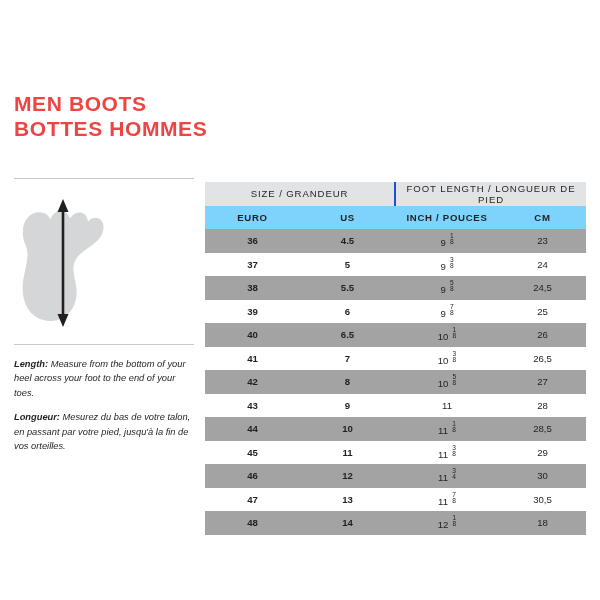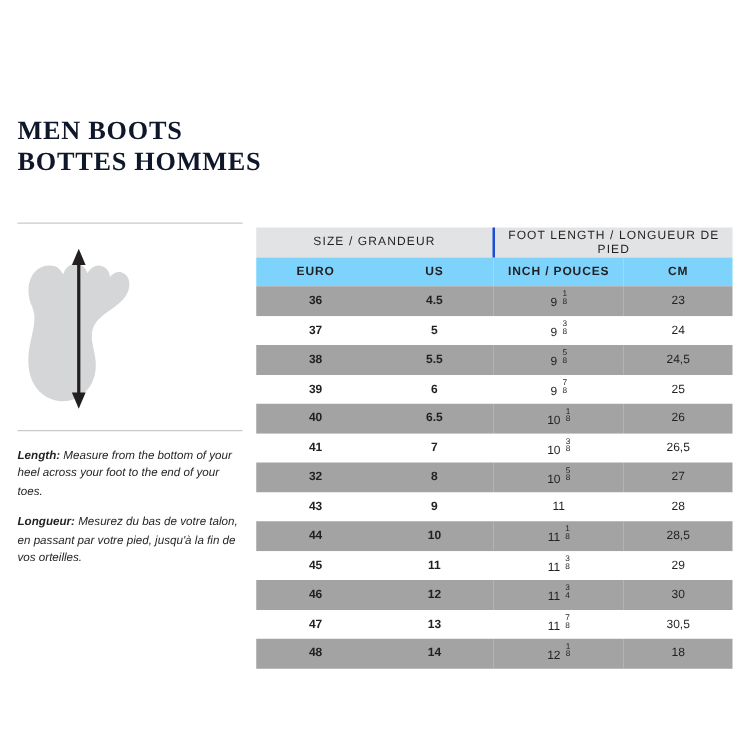--- a/index.html
+++ b/index.html
@@ -25,23 +25,22 @@
   .titles {
     position: absolute;
     left: 14px;
     top: 92px;
     line-height: 1.18;
   }
   .title-line {
     font-size: 21px;
     font-weight: bold;
     letter-spacing: 0.6px;
-    color: #0f172a;
+    color: #ef4444;
     white-space: nowrap;
-    font-family: Liberation Serif, serif;
   }
 
   
   .left-col {
     position: absolute;
     left: 14px;
     top: 178px;
     width: 180px;
   }
   .foot-box {
@@ -213,21 +212,21 @@
             <td><span class="fr-wrap">10 <span class="frac"><span class="num">1</span><span class="den">8</span></span></span></td>
             <td>26</td>
           </tr>
           <tr class="even">
             <td class="b">41</td>
             <td class="b">7</td>
             <td><span class="fr-wrap">10 <span class="frac"><span class="num">3</span><span class="den">8</span></span></span></td>
             <td>26,5</td>
           </tr>
           <tr class="odd">
-            <td class="b">32</td>
+            <td class="b">42</td>
             <td class="b">8</td>
             <td><span class="fr-wrap">10 <span class="frac"><span class="num">5</span><span class="den">8</span></span></span></td>
             <td>27</td>
           </tr>
           <tr class="even">
             <td class="b">43</td>
             <td class="b">9</td>
             <td>11</td>
             <td>28</td>
           </tr>

